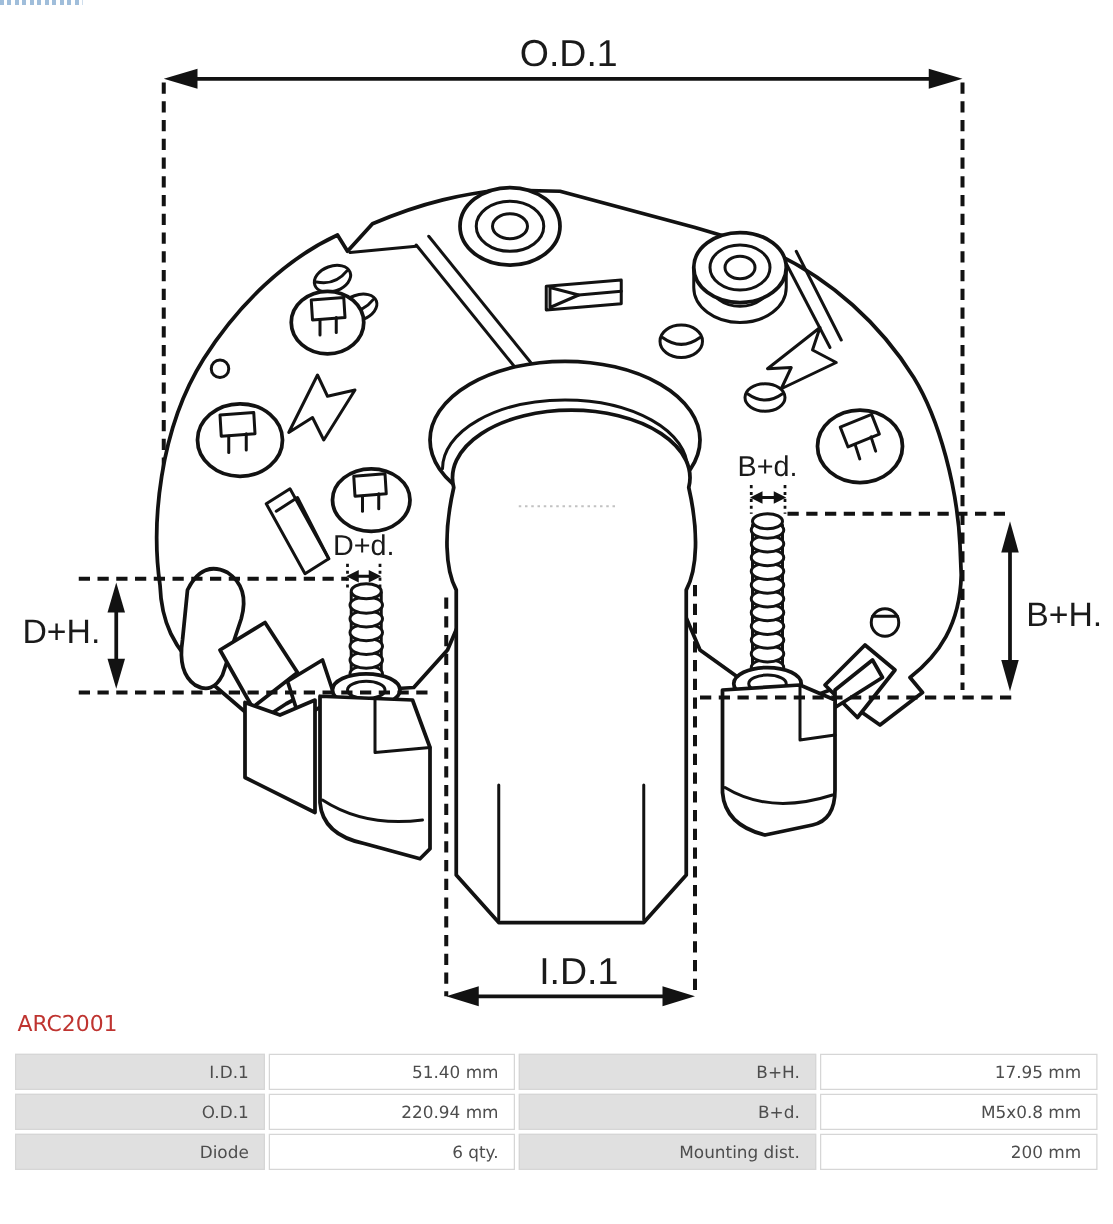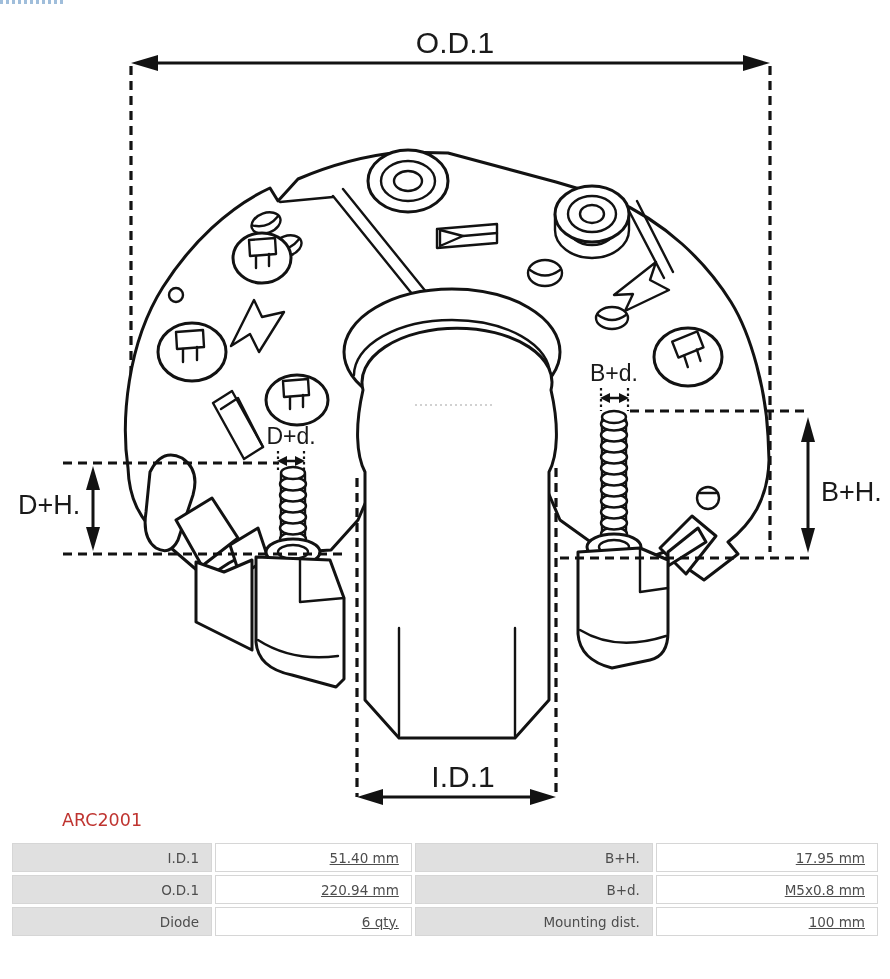--- a/index.html
+++ b/index.html
@@ -15,27 +15,27 @@
   .lnf{stroke:#121212;stroke-width:3;fill:#ffffff;stroke-linejoin:round;}
   .thin{stroke-width:2.4;}
   .dash{stroke:#121212;stroke-width:3.2;fill:none;stroke-dasharray:9 6;}
   .dots{stroke:#121212;stroke-width:2.2;fill:none;stroke-dasharray:2.5 3;}
   .faint{stroke:#c2c2c2;stroke-width:1.6;fill:none;stroke-dasharray:2 3;}
   .ah{fill:#121212;stroke:none;}
   .dim-big{font:400 30px "Liberation Sans",sans-serif;fill:#1a1a1a;}
   .dim-med{font:400 27px "Liberation Sans",sans-serif;fill:#1a1a1a;}
   .dim-sm{font:400 23px "Liberation Sans",sans-serif;fill:#1a1a1a;}
 
-  .part-no{position:absolute;left:14px;top:810px;font:400 17.5px "DejaVu Sans",sans-serif;color:#bf3430;margin-left:48px;}
+  .part-no{position:absolute;left:14px;top:810px;font:400 17.5px "DejaVu Sans",sans-serif;color:#bf3430;}
   .spec-table{position:absolute;left:9px;top:840px;width:872px;border-collapse:separate;border-spacing:3px;
     font:400 13.5px "DejaVu Sans",sans-serif;color:#4d4d4d;table-layout:fixed;}
   .spec-table td{border:1px solid #d6d6d6;height:27px;text-align:right;padding:0 12px 0 4px;
     overflow:hidden;white-space:nowrap;}
   td.lbl{background:#e0e0e0;}
-  td.val{background:#ffffff;text-decoration:underline;}
+  td.val{background:#ffffff;}
   .c1{width:23.2%;} .c2{width:22.8%;} .c3{width:28%;} .c4{width:26%;}
 </style>
 </head>
 <body>
 
 <div class="logo-strip"></div>
 
 <div class="diagram-wrap">
 <svg width="890" height="812" viewBox="0 0 890 812">
 
@@ -265,16 +265,16 @@
     <tr>
       <td class="lbl c1">O.D.1</td>
       <td class="val c2">220.94 mm</td>
       <td class="lbl c3">B+d.</td>
       <td class="val c4">M5x0.8 mm</td>
     </tr>
     <tr>
       <td class="lbl c1">Diode</td>
       <td class="val c2">6 qty.</td>
       <td class="lbl c3">Mounting dist.</td>
-      <td class="val c4">100 mm</td>
+      <td class="val c4">200 mm</td>
     </tr>
   </tbody>
 </table>
 
 </body></html>

